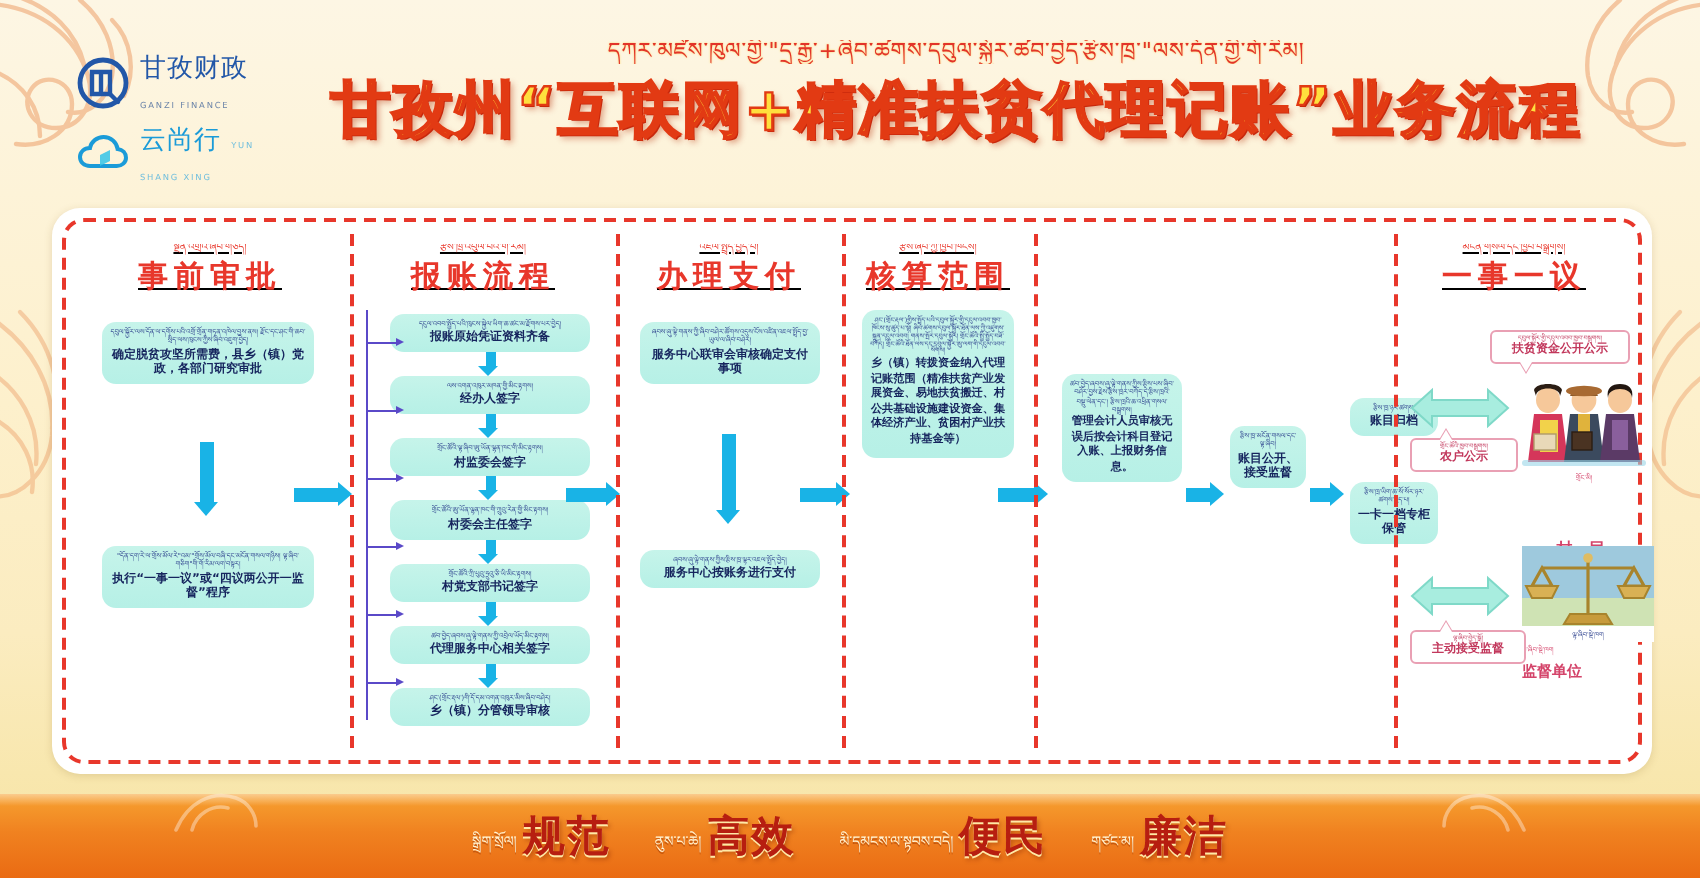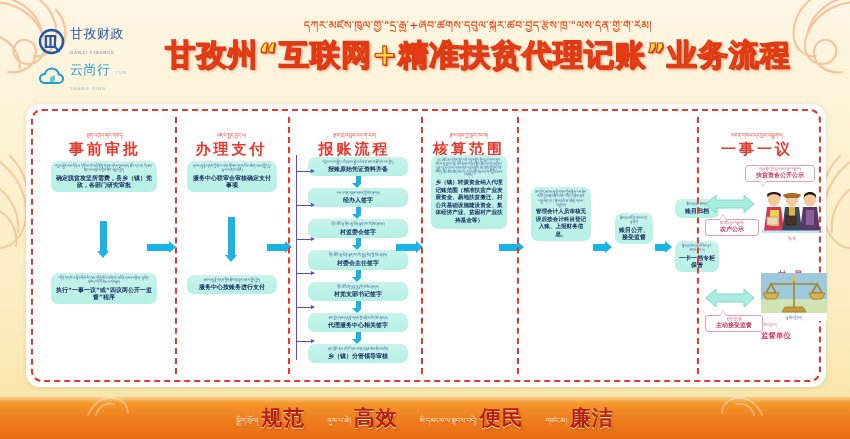--- a/index.html
+++ b/index.html
@@ -57,21 +57,21 @@
   }
   .cols{position:absolute;left:9px;top:9px;right:9px;bottom:9px;display:flex;}
   .col{position:relative;flex:0 0 auto;height:100%;}
   .col + .col::before{
     content:"";position:absolute;left:0;top:4px;bottom:4px;
     border-left:2px dashed #e8372b;
   }
   .c1{width:140px}.c2{width:133px}.c3{width:113px}
   .c4{width:96px}.c5{width:180px}.c6{width:up;flex:1 1 auto;}
 
-  .colhead{text-align:center;margin-top:20px;}
+  .colhead{text-align:center;margin-top:9px;text-decoration:underline;}
   .colhead .tib{font-size:5px;color:#e8372b;line-height:1.1;white-space:nowrap;overflow:hidden;}
   .colhead .cn{font-size:15px;font-weight:bold;color:#e8372b;letter-spacing:3px;margin-top:1px;}
 
   
   .box{
     background:linear-gradient(180deg,#c6f4ea 0%,#b6f0e6 100%);
     border-radius:7px;padding:3px 4px;box-sizing:border-box;
     text-align:center;
   }
   .box .tib{font-size:3.4px;color:#2b3f8c;line-height:1.25;display:block;margin-bottom:1px;}
@@ -230,43 +230,20 @@
         <div class="box" style="position:absolute;left:16px;top:160px;width:106px;">
           <span class="tib">"དོན་དག་རེ་ལ་གྲོས་མོལ་རེ"འམ་"གྲོས་མོལ་བཞི་དང་མངོན་གསལ་གཉིས། ལྟ་ཞིབ་གཅིག"གི་གོ་རིམ་ལག་བསྟར།</span>
           <span class="cn">执行“一事一议”或“四议两公开一监督”程序</span>
         </div>
         <div class="ar" style="position:absolute;left:112px;top:128px;">
           <div class="stem" style="width:22px"></div>
             <div class="head"></div>
         </div>
       </div>
 
-      <div class="col c3">
-        <div class="colhead">
-          <div class="tib">འཇལ་སྤྲོད་བྱེད་པ།</div>
-          <div class="cn">办理支付</div>
-        </div>
-        <div class="box" style="position:absolute;left:12px;top:48px;width:90px;">
-          <span class="tib">ཞབས་ཞུ་ལྟེ་གནས་ཀྱི་ཞིབ་བཤེར་ཚོགས་འདུས་ངོས་འཛིན་འཇལ་སྤྲོད་བྱ་ཡུལ་ལ་ཞིབ་བཤེར།</span>
-          <span class="cn">服务中心联审会审核确定支付事项</span>
-        </div>
-        <div class="ad" style="position:absolute;left:50px;top:104px;">
-          <div class="stem" style="height:38px"></div>
-            <div class="head"></div>
-        </div>
-        <div class="box" style="position:absolute;left:12px;top:162px;width:90px;">
-          <span class="tib">ཞབས་ཞུ་ལྟེ་གནས་ཀྱིས་རྩིས་ཁྲ་ལྟར་འཇལ་སྤྲོད་བྱེད།</span>
-          <span class="cn">服务中心按账务进行支付</span>
-        </div>
-        <div class="ar" style="position:absolute;left:92px;top:128px;">
-          <div class="stem" style="width:18px"></div>
-            <div class="head"></div>
-        </div>
-      </div>
-
       <div class="col c2">
         <div class="colhead">
           <div class="tib">རྩིས་ཁྲ་འབུལ་བའི་གོ་རིམ།</div>
           <div class="cn">报账流程</div>
         </div>
         <div class="spine"></div>
         <div style="position:absolute;left:20px;top:44px;width:100px;">
           <div class="box">
             <span class="tib">དངུལ་འབབ་སྤྱོད་པའི་ཁུངས་སྐྱེལ་ཡིག་ཆ་ཚང་མ་རྫོགས་པར་བྱེད།</span>
             <span class="cn">报账原始凭证资料齐备</span>
@@ -327,20 +304,43 @@
         <div class="tick" style="top:126px"></div>
           <div class="tickhead" style="left:23px;top:123.5px"></div>
         <div class="tick" style="top:160px"></div>
           <div class="tickhead" style="left:23px;top:157.5px"></div>
         <div class="tick" style="top:194px"></div>
           <div class="tickhead" style="left:23px;top:191.5px"></div>
         <div class="tick" style="top:228px"></div>
           <div class="tickhead" style="left:23px;top:225.5px"></div>
         <div class="ar" style="position:absolute;left:108px;top:128px;">
           <div class="stem" style="width:20px"></div>
+            <div class="head"></div>
+        </div>
+      </div>
+
+      <div class="col c3">
+        <div class="colhead">
+          <div class="tib">འཇལ་སྤྲོད་བྱེད་པ།</div>
+          <div class="cn">办理支付</div>
+        </div>
+        <div class="box" style="position:absolute;left:12px;top:48px;width:90px;">
+          <span class="tib">ཞབས་ཞུ་ལྟེ་གནས་ཀྱི་ཞིབ་བཤེར་ཚོགས་འདུས་ངོས་འཛིན་འཇལ་སྤྲོད་བྱ་ཡུལ་ལ་ཞིབ་བཤེར།</span>
+          <span class="cn">服务中心联审会审核确定支付事项</span>
+        </div>
+        <div class="ad" style="position:absolute;left:50px;top:104px;">
+          <div class="stem" style="height:38px"></div>
+            <div class="head"></div>
+        </div>
+        <div class="box" style="position:absolute;left:12px;top:162px;width:90px;">
+          <span class="tib">ཞབས་ཞུ་ལྟེ་གནས་ཀྱིས་རྩིས་ཁྲ་ལྟར་འཇལ་སྤྲོད་བྱེད།</span>
+          <span class="cn">服务中心按账务进行支付</span>
+        </div>
+        <div class="ar" style="position:absolute;left:92px;top:128px;">
+          <div class="stem" style="width:18px"></div>
             <div class="head"></div>
         </div>
       </div>
 
       <div class="col c4">
         <div class="colhead">
           <div class="tib">རྩིས་ཞིབ་ཀྱི་ཁྱབ་ཁོངས།</div>
           <div class="cn">核算范围</div>
         </div>
         <div class="box big tall" style="position:absolute;left:10px;top:42px;width:76px;padding:4px 4px;">

